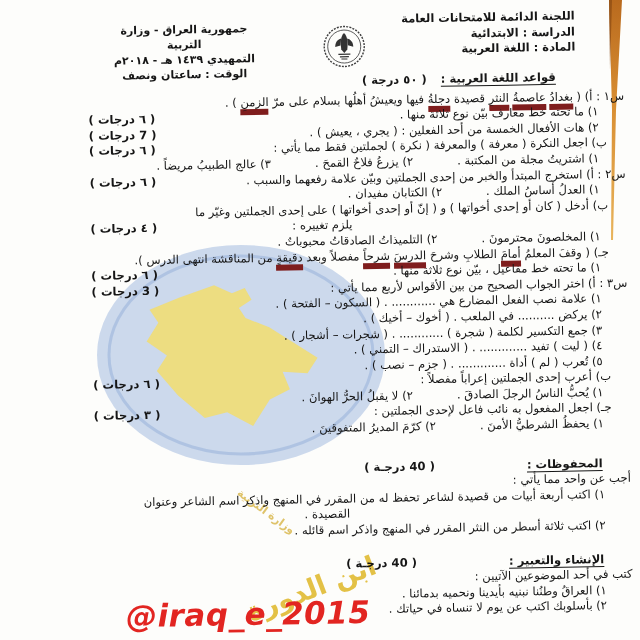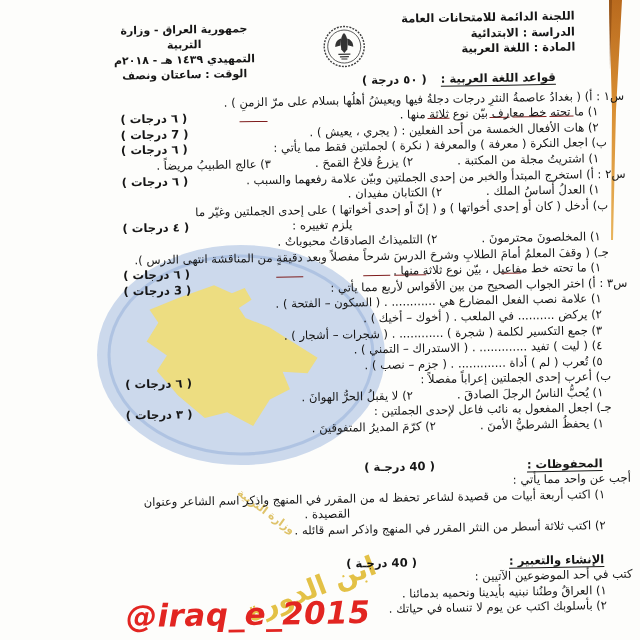--- a/index.html
+++ b/index.html
@@ -7,26 +7,26 @@
         font-family:"DejaVu Sans",sans-serif;color:#161616;}
   .content{position:absolute;inset:0;transform:rotate(-1deg);transform-origin:50% 50%;direction:rtl;}
   
   .h-right{position:absolute;top:13px;right:60px;text-align:right;font-size:11.5px;line-height:15.5px;font-weight:700;}
   .h-left{position:absolute;top:20px;left:110px;width:158px;text-align:center;font-size:11px;line-height:15px;font-weight:700;}
   .seal{position:absolute;top:25px;left:327px;width:44px;height:44px;}
   
   .body{position:absolute;top:74px;right:12px;left:90px;direction:rtl;text-align:right;
         font-size:11.6px;line-height:15.6px;}
   .line{position:relative;}
-  .line .marks{position:absolute;left:2px;top:0;font-weight:600;white-space:nowrap;margin-left:32px;}
+  .line .marks{position:absolute;left:2px;top:0;font-weight:600;white-space:nowrap;}
   .ind-sub{padding-right:18px;}
   .ind-item{padding-right:26px;}
   .ctr{text-align:center;padding-left:0;padding-right:70px;}
   .cols{display:inline-flex;gap:44px;}
-  .ul{border-bottom:1px solid #7f1d1d;padding-bottom:12px;}
+  .ul{border-bottom:6px solid #7f1d1d;padding-bottom:0px;}
   .head-row{display:flex;gap:14px;font-weight:700;margin-right:68px;margin-bottom:4px;align-items:baseline;}
   .head-row.wide{gap:92px;margin-right:28px;margin-bottom:0;}
   .head-row.gap-top{margin-top:24px;}
   .head-row.gap-top-sm{margin-top:18px;}
   .sec-title{text-decoration:underline;text-underline-offset:3px;white-space:nowrap;}
   .head-marks{white-space:nowrap;}
   
   .stripe{position:absolute;top:0;left:598px;width:42px;height:245px;pointer-events:none;}
   
   .wm{position:absolute;left:95px;top:243px;width:292px;height:224px;pointer-events:none;}
@@ -92,21 +92,21 @@
       <div>جمهورية العراق - وزارة التربية</div>
       <div>التمهيدي ١٤٣٩ هـ - ٢٠١٨م</div>
       <div>الوقت : ساعتان ونصف</div>
     </div>
 
     <div class="body">
         <div class="head-row">
           <span class="sec-title">قواعد اللغة العربية :</span>
           <span class="head-marks">( ٥٠ درجة )</span>
         </div>
-        <div class="line ind-q"><span><span>س١ : أ) ( </span><span class="ul">بغدادُ</span><span> </span><span class="ul">عاصمةُ</span><span> </span><span class="ul">النثرِ</span><span> درجات </span><span class="ul">دجلةُ</span><span> فيها ويعيشُ أهلُها بسلام على مرّ </span><span class="ul">الزمنِ</span><span> ) .</span></span></div>
+        <div class="line ind-q"><span><span>س١ : أ) ( </span><span class="ul">بغدادُ</span><span> </span><span class="ul">عاصمةُ</span><span> </span><span class="ul">النثرِ</span><span> قصيدة </span><span class="ul">دجلةُ</span><span> فيها ويعيشُ أهلُها بسلام على مرّ </span><span class="ul">الزمنِ</span><span> ) .</span></span></div>
         <div class="line ind-item"><span>١) ما تحته خط معارف بيّن نوع ثلاثة منها .</span><span class="marks">( ٦ درجات )</span></div>
         <div class="line ind-item"><span>٢) هات الأفعال الخمسة من أحد الفعلين : ( يجري ، يعيش ) .</span><span class="marks">( 7 درجات )</span></div>
         <div class="line ind-sub"><span>ب) اجعل النكرة ( معرفة ) والمعرفة ( نكرة ) لجملتين فقط مما يأتي :</span><span class="marks">( ٦ درجات )</span></div>
         <div class="line ind-item"><span class="cols">
             <span>١) اشتريتُ مجلة من المكتبة .</span>
             <span>٢) يزرعُ فلاحٌ القمحَ .</span>
             <span>٣) عالج الطبيبُ مريضاً .</span>
           </span></div>
         <div class="line ind-q"><span>س٢ : أ) استخرج المبتدأ والخبر من إحدى الجملتين وبيّن علامة رفعهما والسبب .</span><span class="marks">( ٦ درجات )</span></div>
         <div class="line ind-item"><span class="cols">

